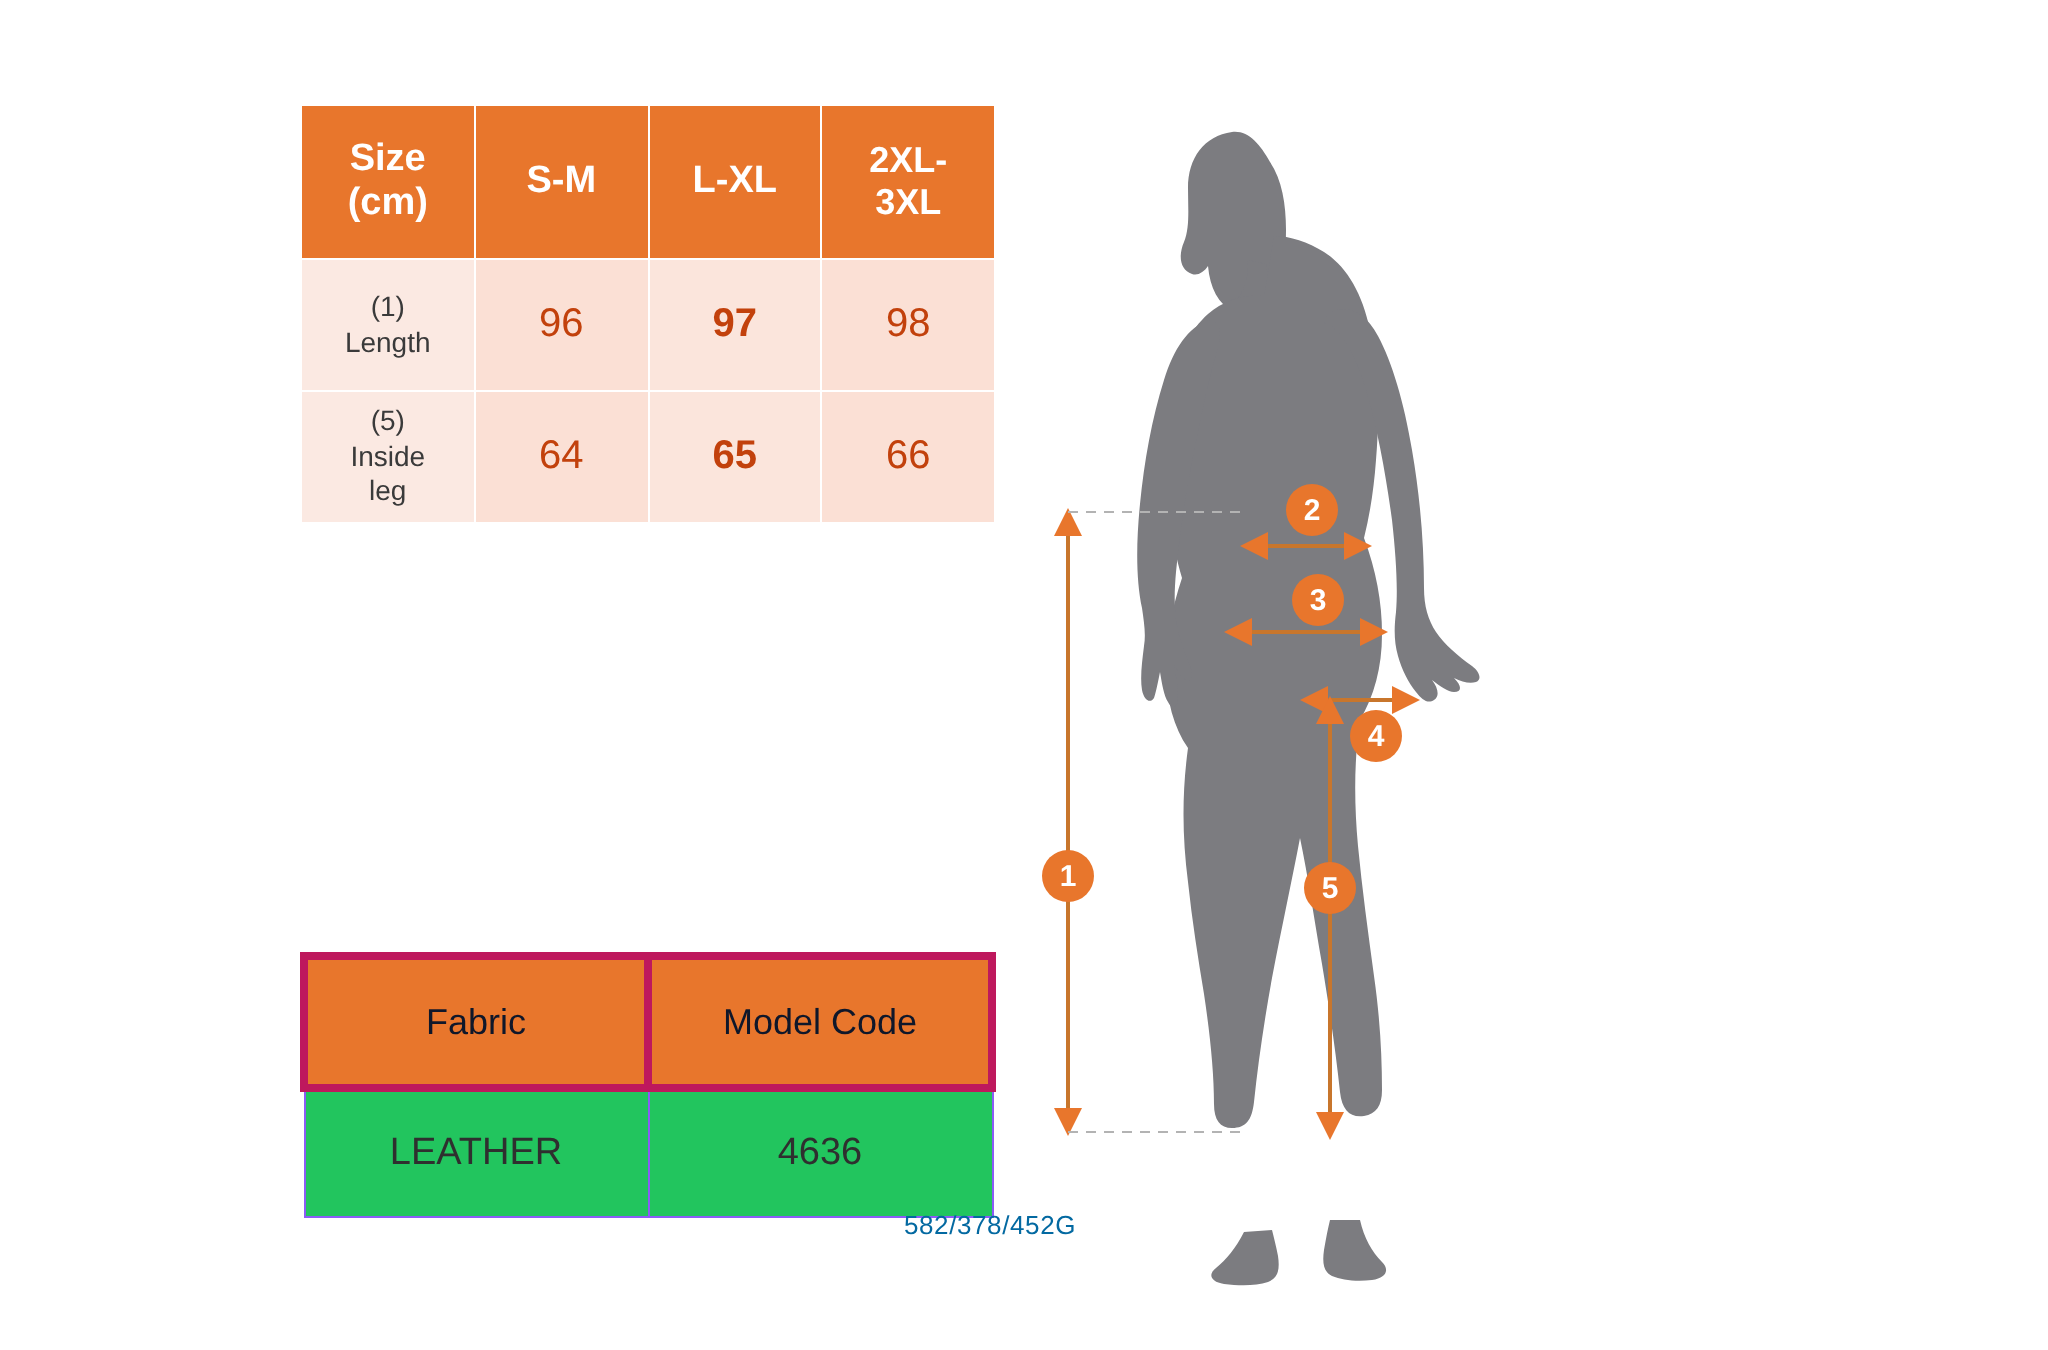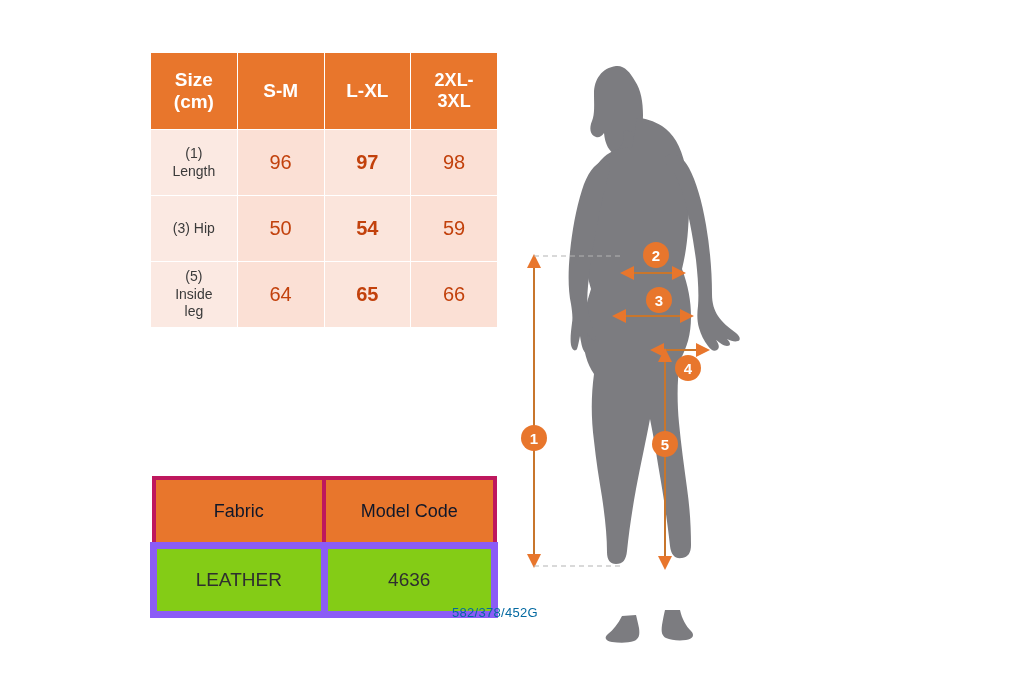--- a/index.html
+++ b/index.html
@@ -76,26 +76,26 @@
   }
   .fabric-table th {
     background: #e8762c;
     color: #0f172a;
     font-size: 18px;
     font-weight: normal;
     height: 60px;
     border: 4px solid #be185d;
   }
   .fabric-table td {
-    background: #84cc16;
+    background: #22c55e;
     color: #2f2f2f;
     font-size: 19px;
     height: 60px;
     text-align: center;
-    border: 7px solid #8b5cf6;
+    border: 1px solid #8b5cf6;
   }
 
   .code-note {
     position: absolute;
     left: 452px;
     top: 605px;
     font-size: 13px;
     color: #0369a1;
     letter-spacing: 0.3px;
   }
@@ -155,28 +155,20 @@
         <td class="label">
           <div>(1)</div>
           <div>Length</div>
         </td>
         <td class="value">96</td>
         <td class="value alt">97</td>
         <td class="value">98</td>
       </tr>
       <tr>
         <td class="label">
-          <div>(3) Hip</div>
-        </td>
-        <td class="value">50</td>
-        <td class="value alt">54</td>
-        <td class="value">59</td>
-      </tr>
-      <tr>
-        <td class="label">
           <div>(5)</div>
           <div>Inside</div>
           <div>leg</div>
         </td>
         <td class="value">64</td>
         <td class="value alt">65</td>
         <td class="value">66</td>
       </tr>
     </tbody>
   </table>

